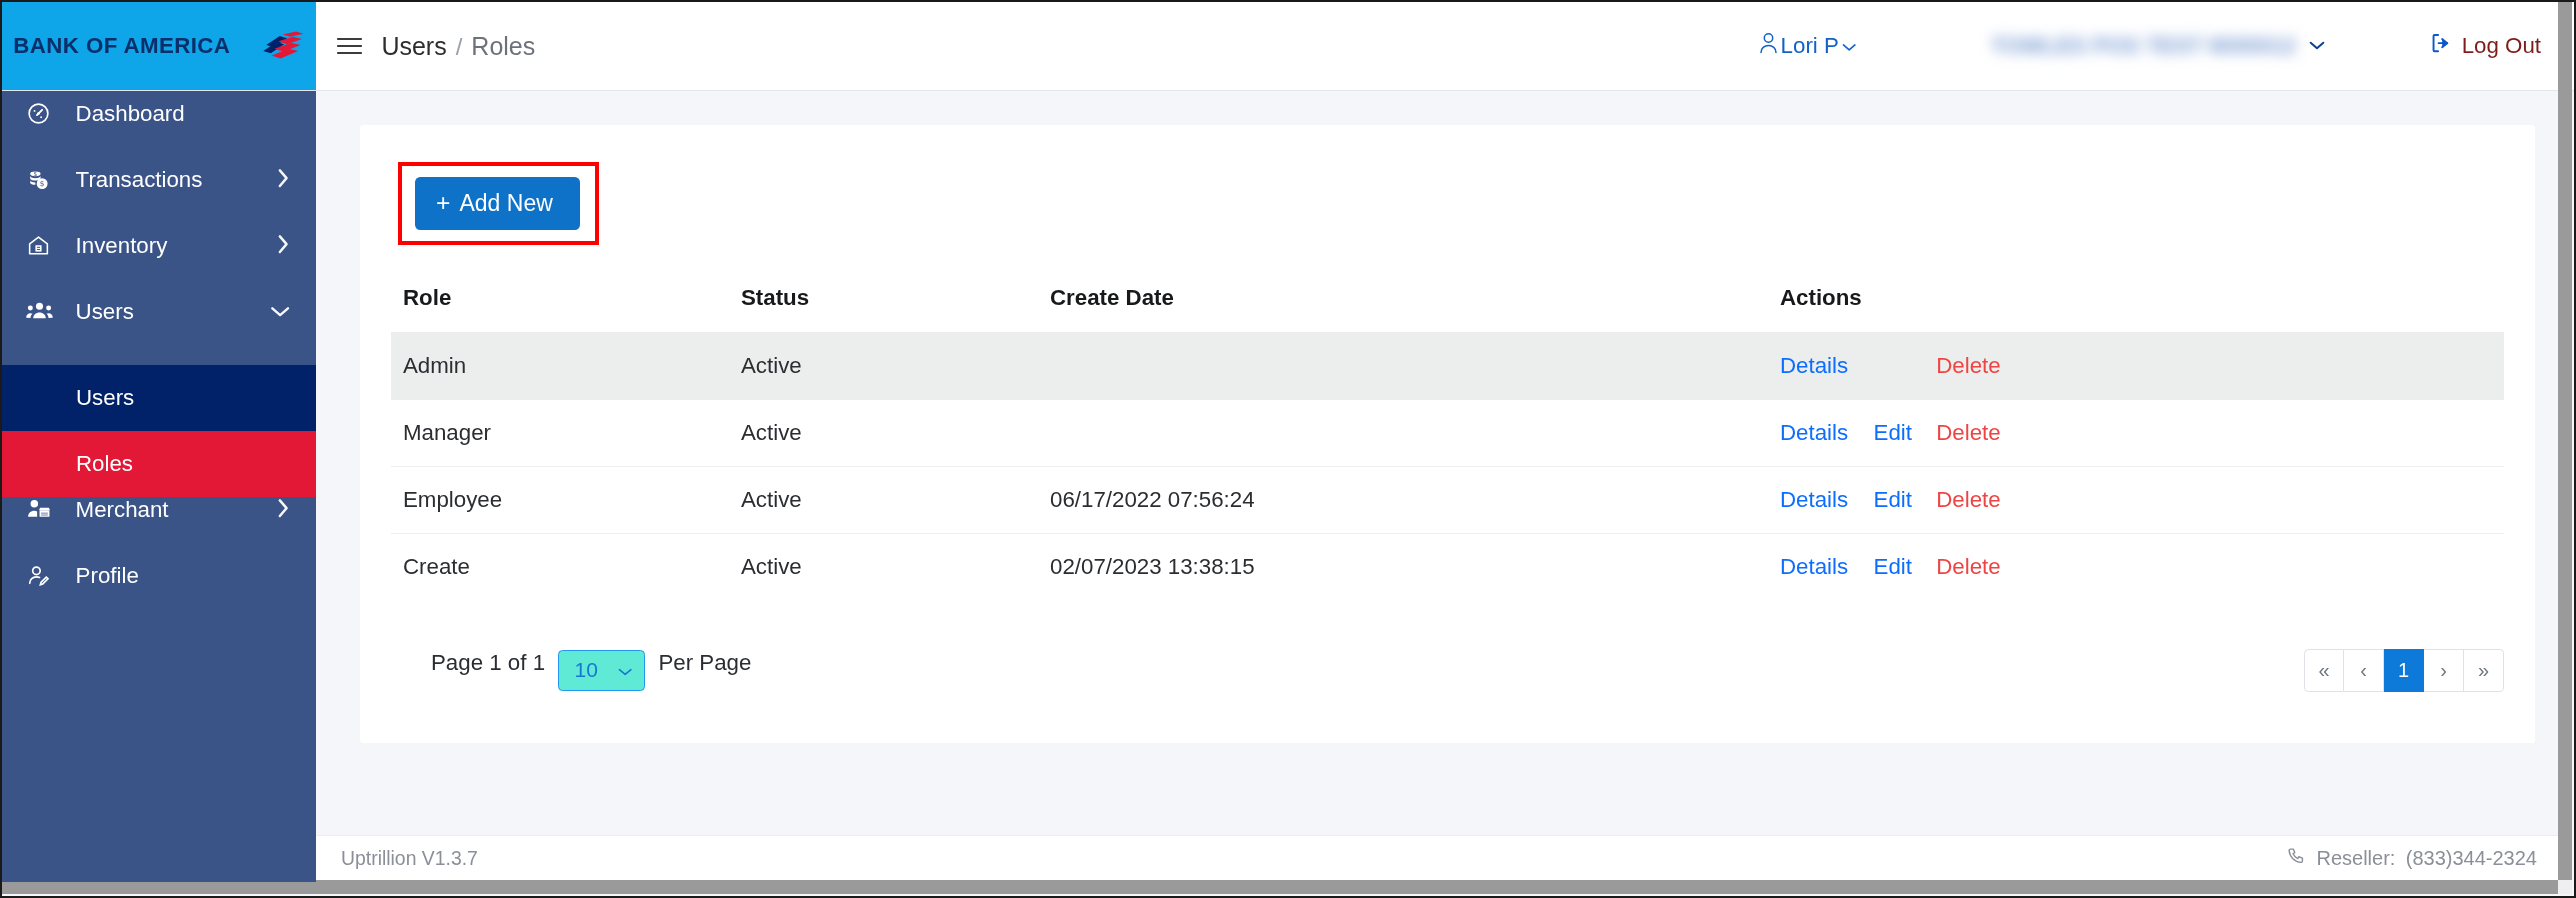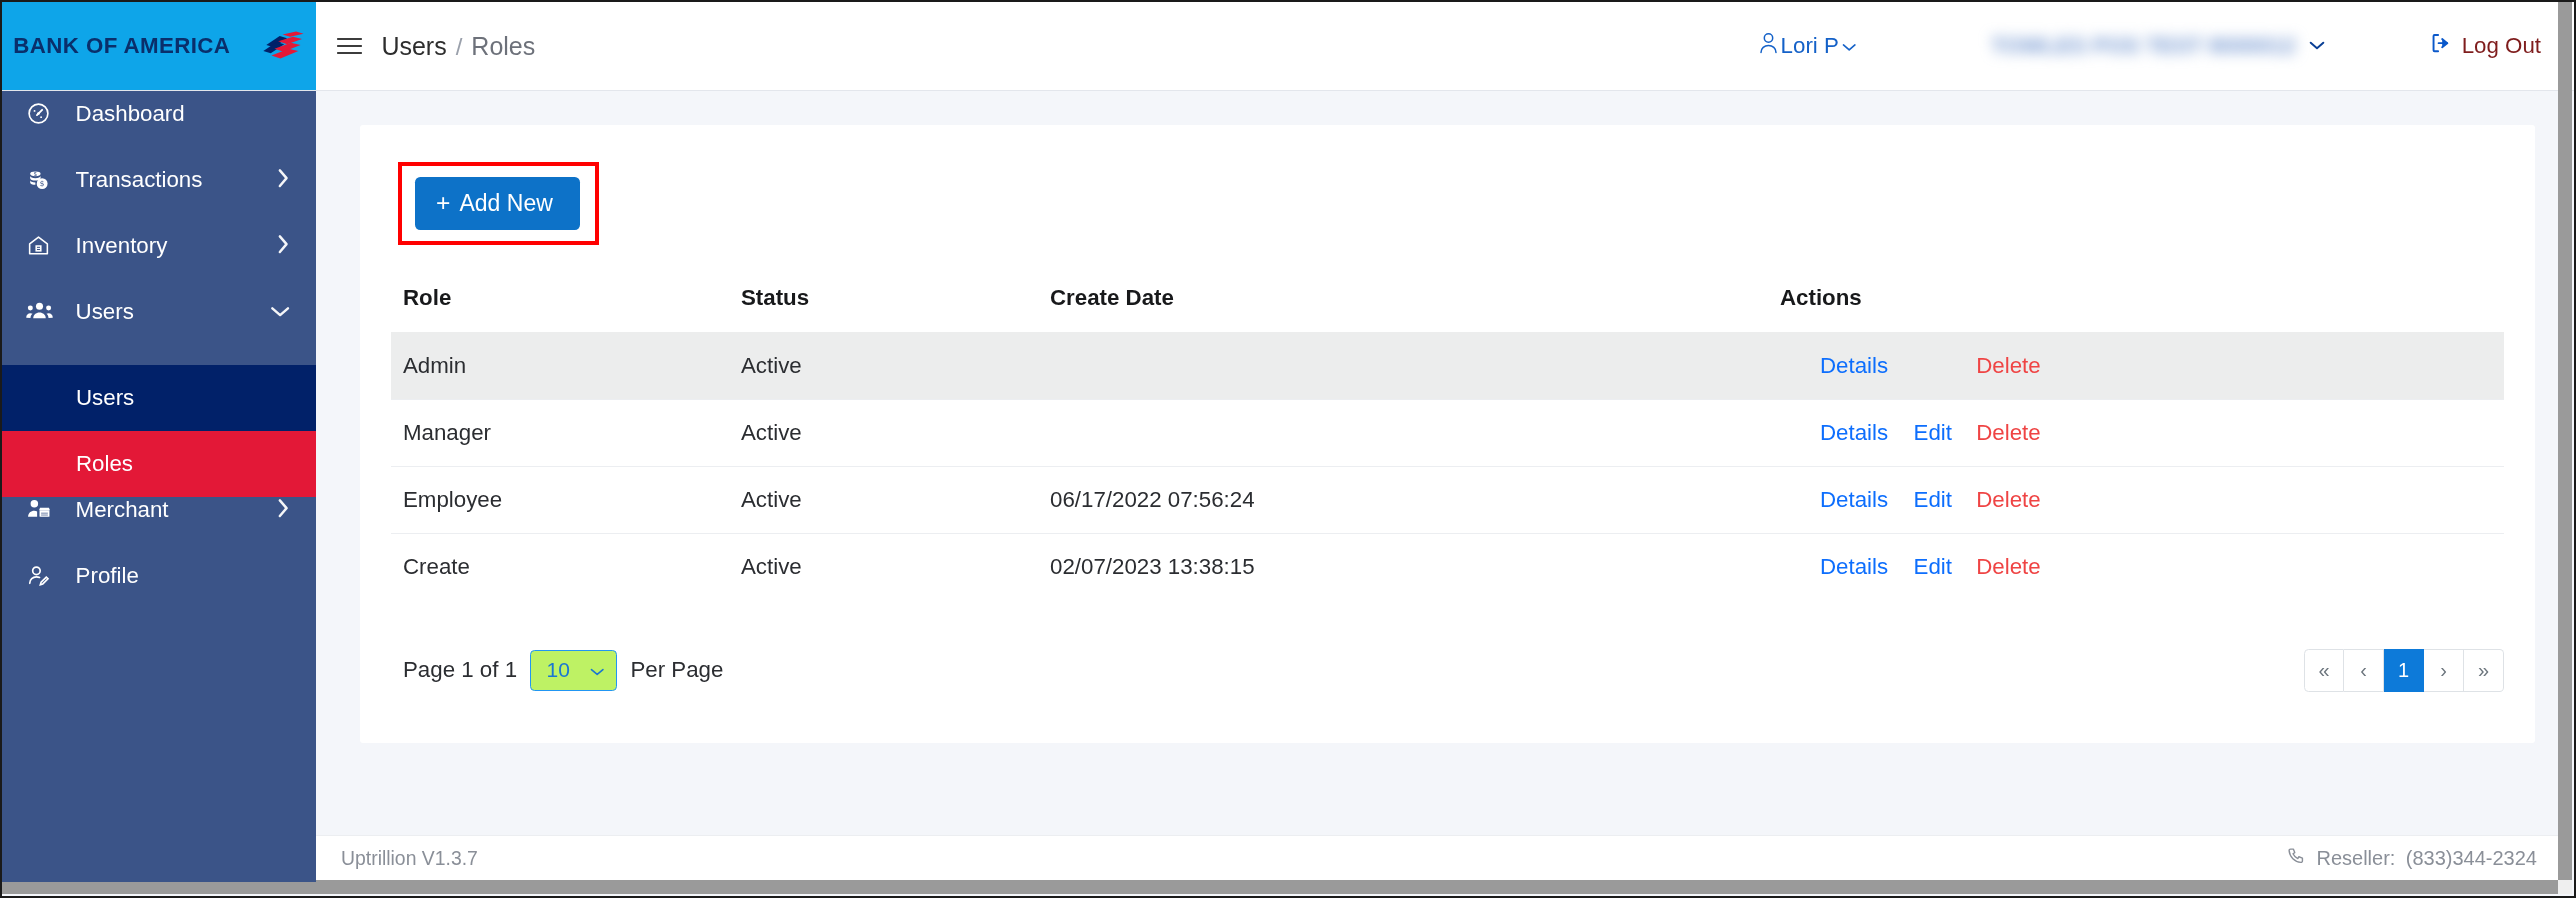--- a/index.html
+++ b/index.html
@@ -138,36 +138,36 @@
     padding: 20px 0; border-top: 0.7px solid #eceef1;
   }
   tbody tr.hovered td { background: #eceded; border-top-color: #eceded; }
   tbody tr.hovered td:first-child { border-top-left-radius: 0; }
   .col-role   { width: 350px; padding-left: 12px !important; }
   .col-status { width: 309px; }
   .col-date   { width: 730px; }
   .col-actions{ }
   thead th.col-role { padding-left: 12px; }
 
-  .act { display: flex; align-items: center; margin-left: 40px; }
+  .act { display: flex; align-items: center; }
   .lnk { font-size: 22.3px; cursor: pointer; white-space: nowrap; }
   .lnk-details { color: #0d6efd; width: 78px; }
   .lnk-edit { color: #0d6efd; width: 47px; margin-left: 15.6px; }
   .lnk-edit.spacer { visibility: hidden; }
   .lnk-delete { color: #ef4444; margin-left: 15.6px; }
 
   .pager {
     display: flex; align-items: center;
     margin-top: 49px; padding-left: 12px;
   }
-  .pager-left { display: flex; align-items: center; gap: 13.4px; }
+  .pager-left { display: flex; gap: 13.4px; margin-left: 28px; }
   .pg-text { font-size: 22.3px; color: #2b2d31; }
   .pp-select {
     border: 0.7px solid #2196f3; border-radius: 4.5px;
-    background: #bef264; color: #1976d2;
+    background: #5eead4; color: #1976d2;
     font-size: 21px; font-family: inherit;
     padding: 7.4px 10.4px 8.2px 15px;
     display: flex; align-items: center; gap: 19.4px;
     cursor: pointer;
   }
   .pg-nav { margin-left: auto; display: flex; }
   .pg-btn {
     min-width: 40px; height: 43px;
     border: 0.7px solid #dee2e6; border-left: none;
     background: #ffffff; color: #6c757d;

